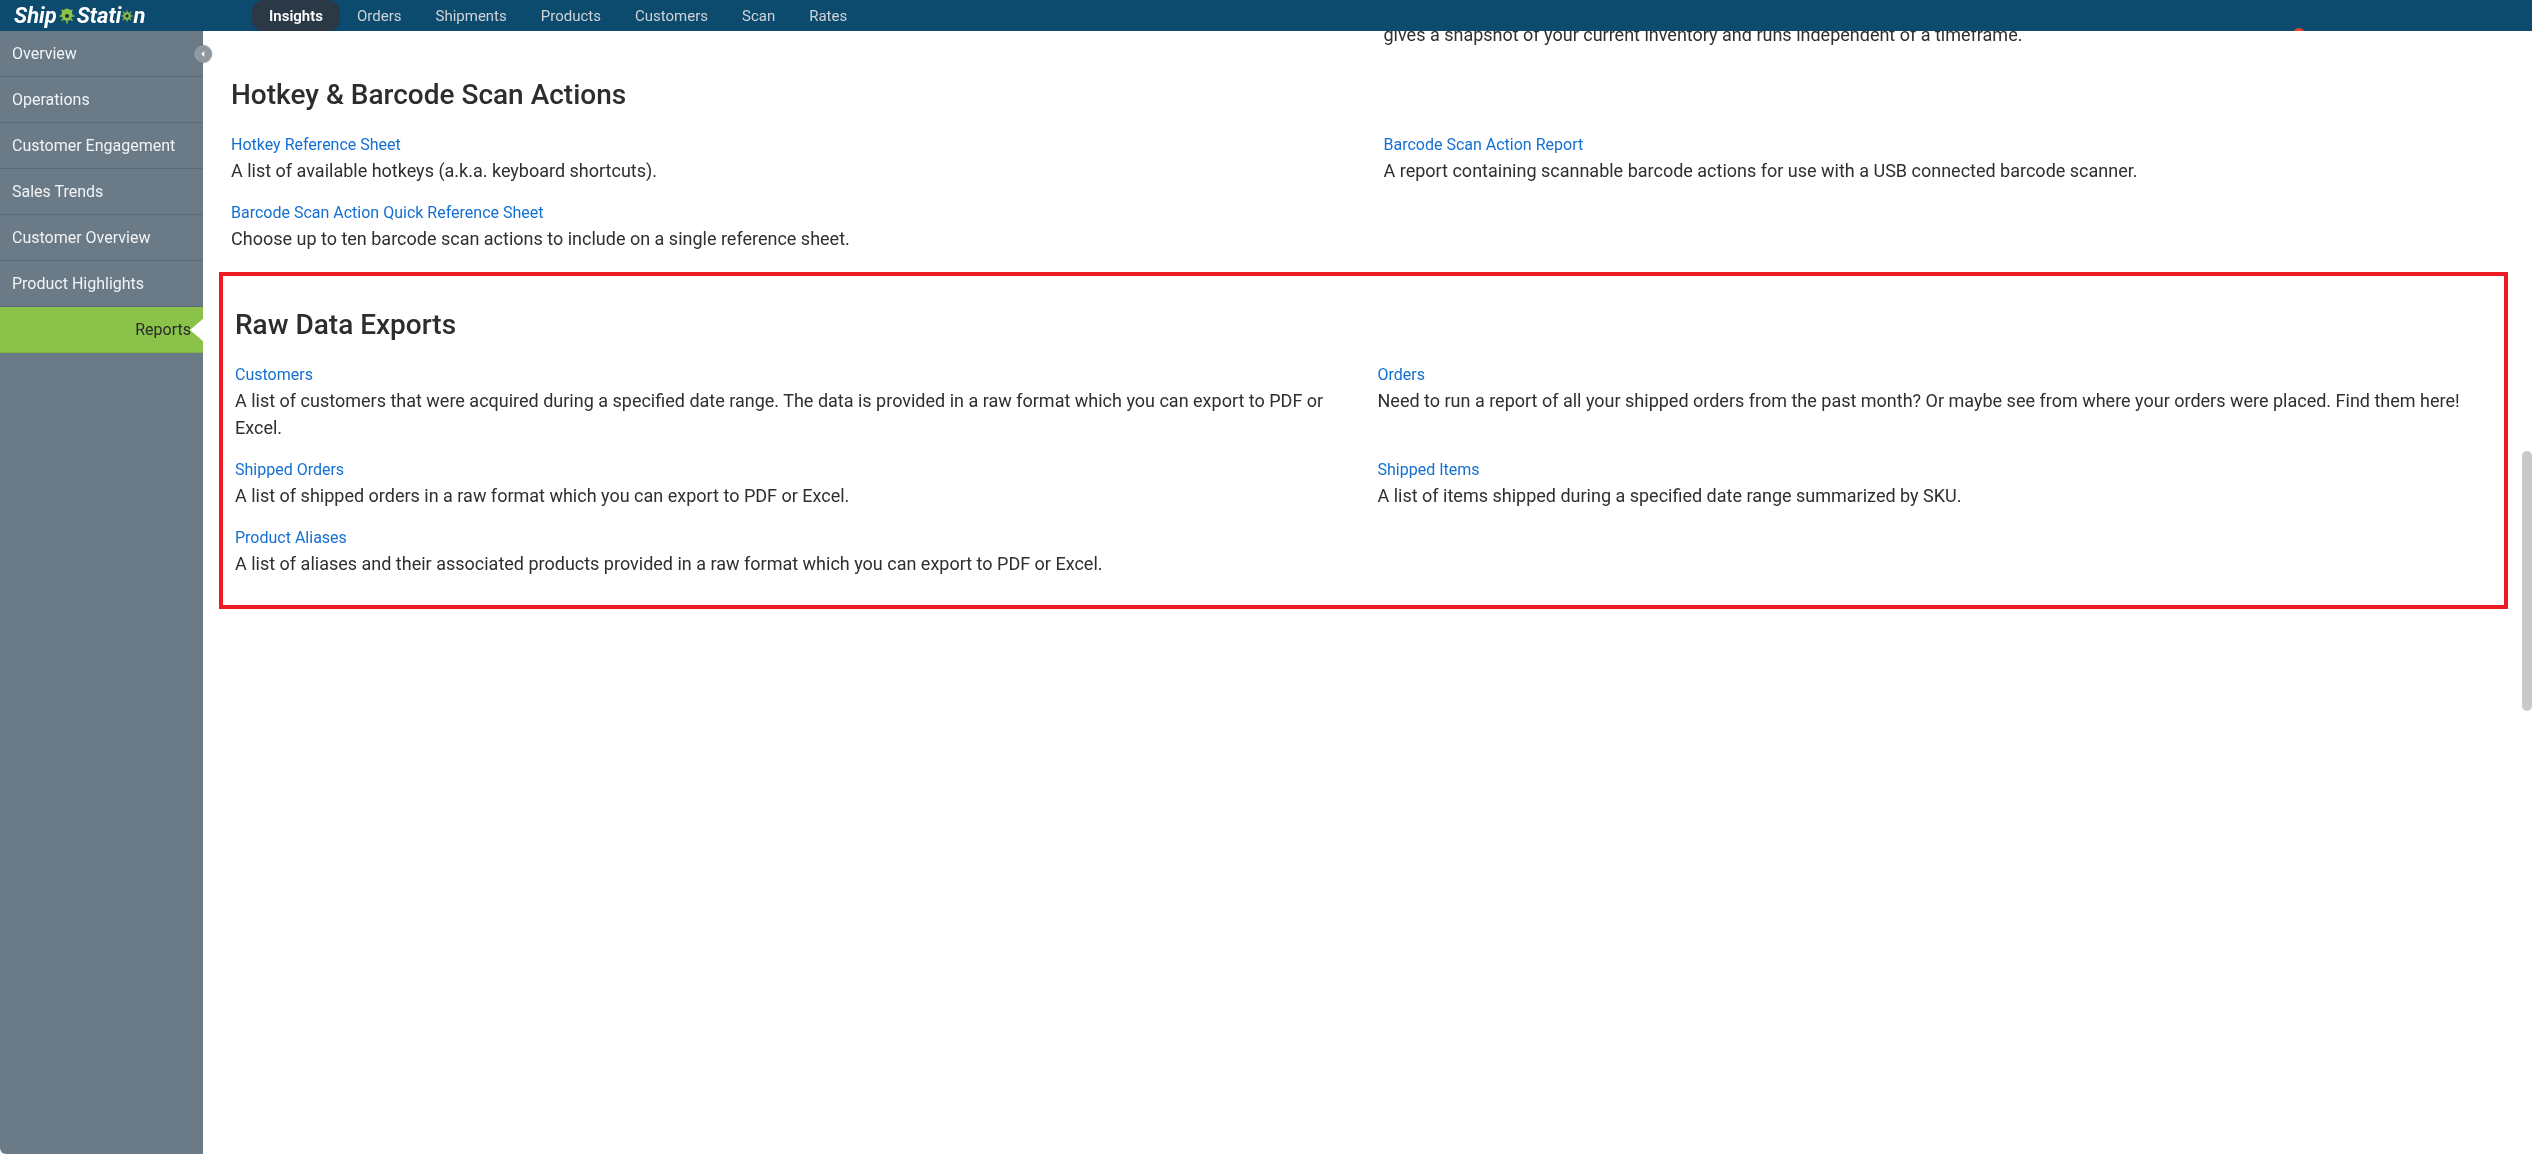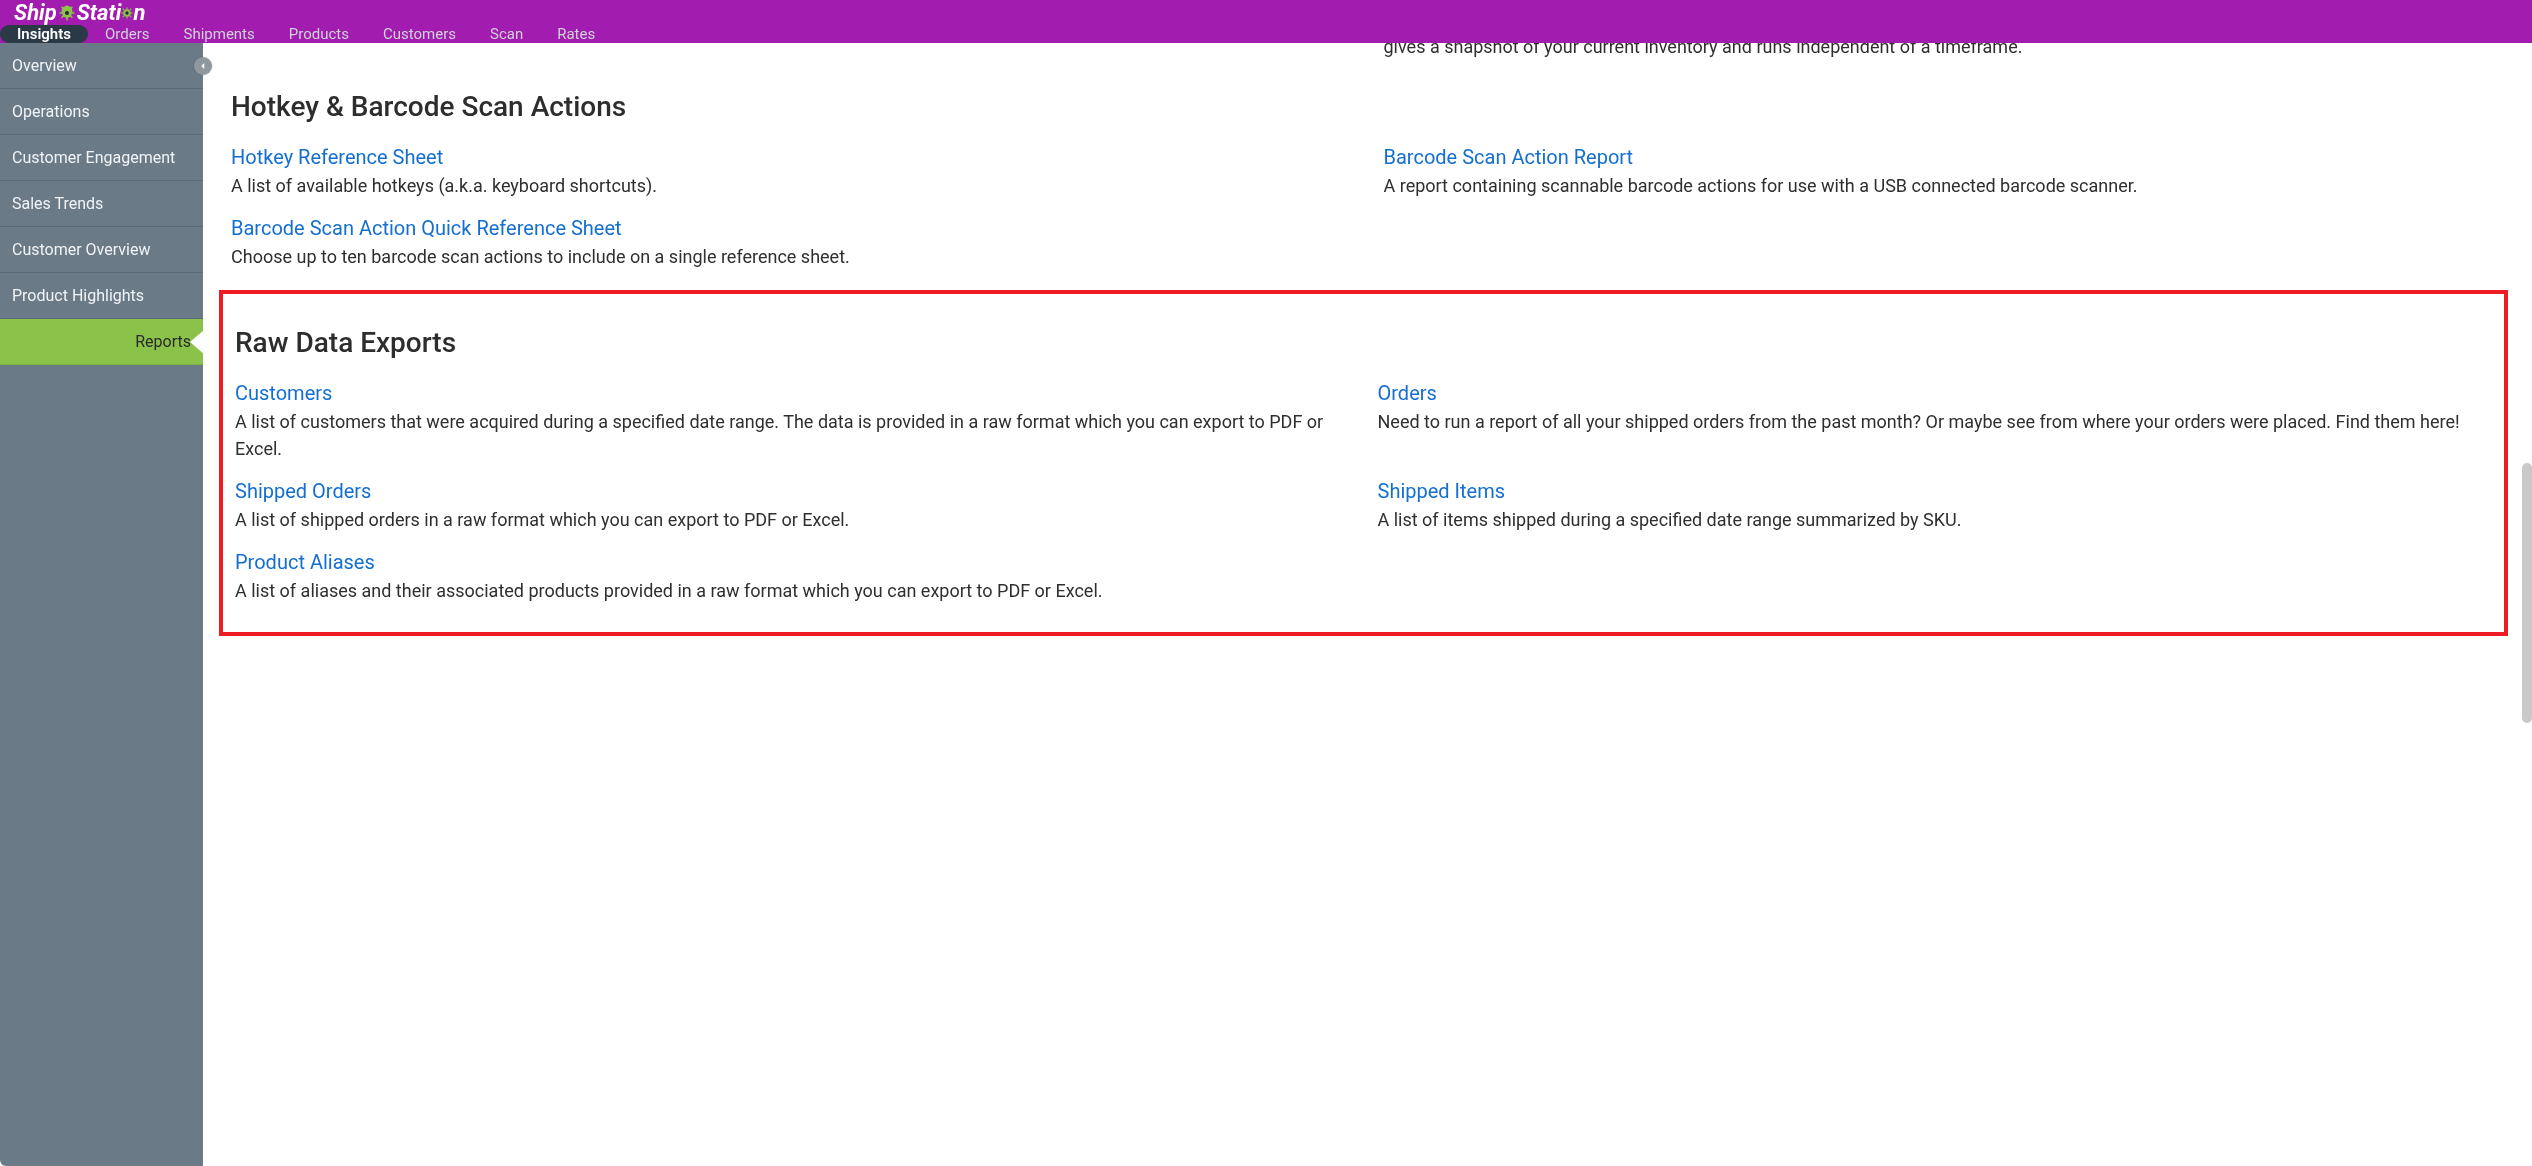--- a/index.html
+++ b/index.html
@@ -1,27 +1,26 @@
 <!DOCTYPE html>
 <html><head>
 <meta charset="utf-8">
 <style>
   * { box-sizing: border-box; margin: 0; padding: 0; }
   html, body { width: 100%; height: 100%; font-family: -apple-system, BlinkMacSystemFont, "Segoe UI", Roboto, Helvetica, Arial, sans-serif; background: #fff; color: #222; }
   body { overflow: hidden; }
 
   
   .topnav {
-    background: #a21caf;
-    height: 43px;
+    background: #0c4a6e;
+    height: 31px;
     display: flex;
     align-items: stretch;
     color: #d3d6da;
     font-size: 15px;
-    flex-direction: column;
   }
   .logo {
     width: 252px;
     display: flex;
     align-items: center;
     padding-left: 14px;
     font-weight: 700;
     font-style: italic;
     font-size: 22px;
     color: #fff;
@@ -144,21 +143,21 @@
     display: grid;
     grid-template-columns: 1fr 1fr;
     column-gap: 28px;
     row-gap: 10px;
     align-items: start;
   }
   .item { margin-bottom: 14px; }
   .item a {
     color: #146fd1;
     text-decoration: none;
-    font-size: 20px;
+    font-size: 16px;
   }
   .item .desc {
     color: #2f2f2f;
     font-size: 18px;
   }
 
   .toprow .item { margin-bottom: 4px; }
   .toprow .desc { margin-top: -6px; }
 
   .highlight-box {

